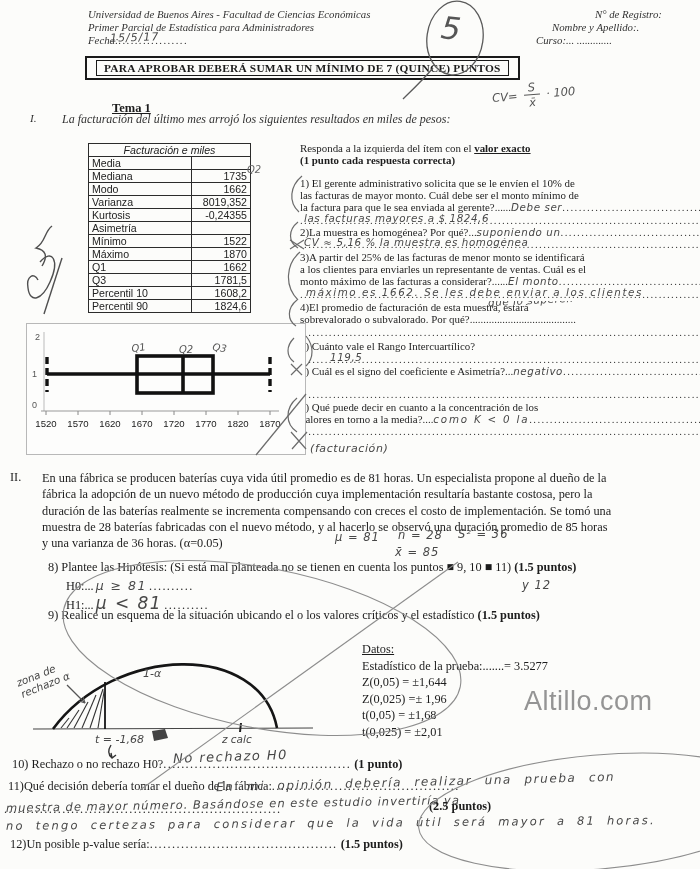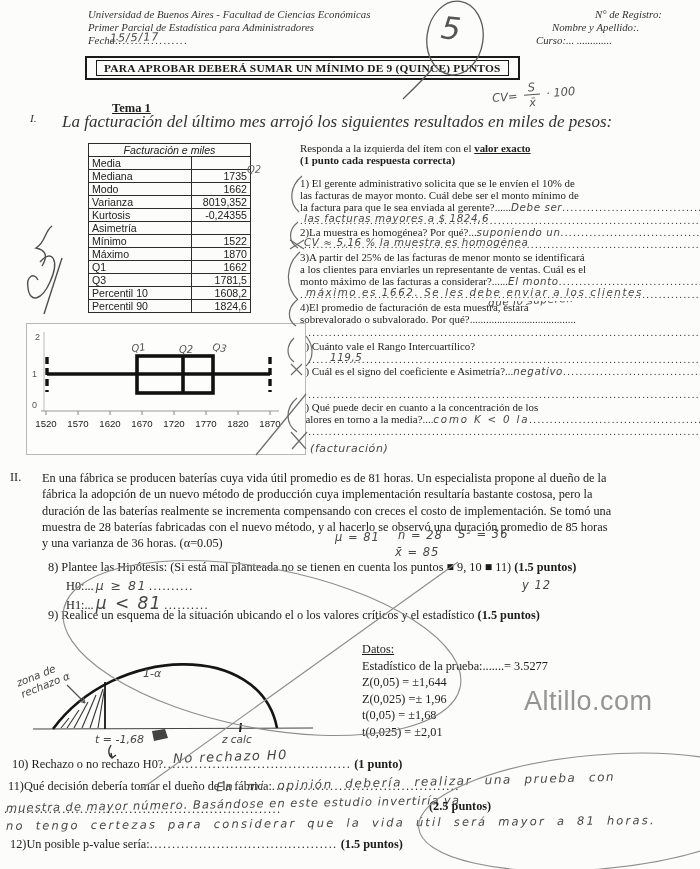--- a/index.html
+++ b/index.html
@@ -52,35 +52,35 @@
   <div class="abs hdr" style="left:88px;top:21px">Primer Parcial de Estadística para Administradores</div>
   <div class="abs hdr" style="left:552px;top:21px">Nombre y Apellido:.</div>
   <div class="abs hdr" style="left:88px;top:34px">
     <span>Fecha:</span><span class="dots">.................</span>
     <span class="hw hwrot abs" style="left:22px;top:-3px;font-size:11px;letter-spacing:1px">15/5/17</span>
   </div>
   <div class="abs hdr" style="left:536px;top:34px">Curso:...   .............</div>
   <div class="abs hw" style="left:441px;top:10px;font-size:31px;color:#555;transform:rotate(6deg)">5</div>
 
   <div class="abs banner">
-    <div class="banner-inner">PARA APROBAR DEBERÁ SUMAR UN MÍNIMO DE 9 (QUINCE) PUNTOS</div>
+    <div class="banner-inner">PARA APROBAR DEBERÁ SUMAR UN MÍNIMO DE 7 (QUINCE) PUNTOS</div>
   </div>
   <div class="abs tema">Tema 1</div>
 
   <div class="abs hw" style="left:492px;top:80px;font-size:11.5px;transform:rotate(-5deg);color:#555">
     <span style="vertical-align:middle">CV=</span>
     <span style="display:inline-block;text-align:center;vertical-align:middle;margin:0 3px">
       <span style="display:block;border-bottom:1px solid #555;padding:0 4px">S</span>
       <span style="display:block;padding:0 4px">x̄</span>
     </span>
     <span style="vertical-align:middle">· 100</span>
   </div>
 
   <div class="abs it" style="left:30px;top:112px;font-size:11.2px;color:#333">I.</div>
-  <div class="abs it" style="left:62px;top:112px;font-size:17px;color:#333">La facturación del último mes arrojó los siguientes resultados en miles de pesos:</div>
+  <div class="abs it" style="left:62px;top:112px;font-size:12px;color:#333">La facturación del último mes arrojó los siguientes resultados en miles de pesos:</div>
 
   <table class="abs stats">
     <tbody>
         <tr>
           <td class="tt" colspan="2">Facturación e miles</td>
         </tr>
     <tr>
           <td class="l">Media</td>
           <td class="v"></td>
         </tr>

